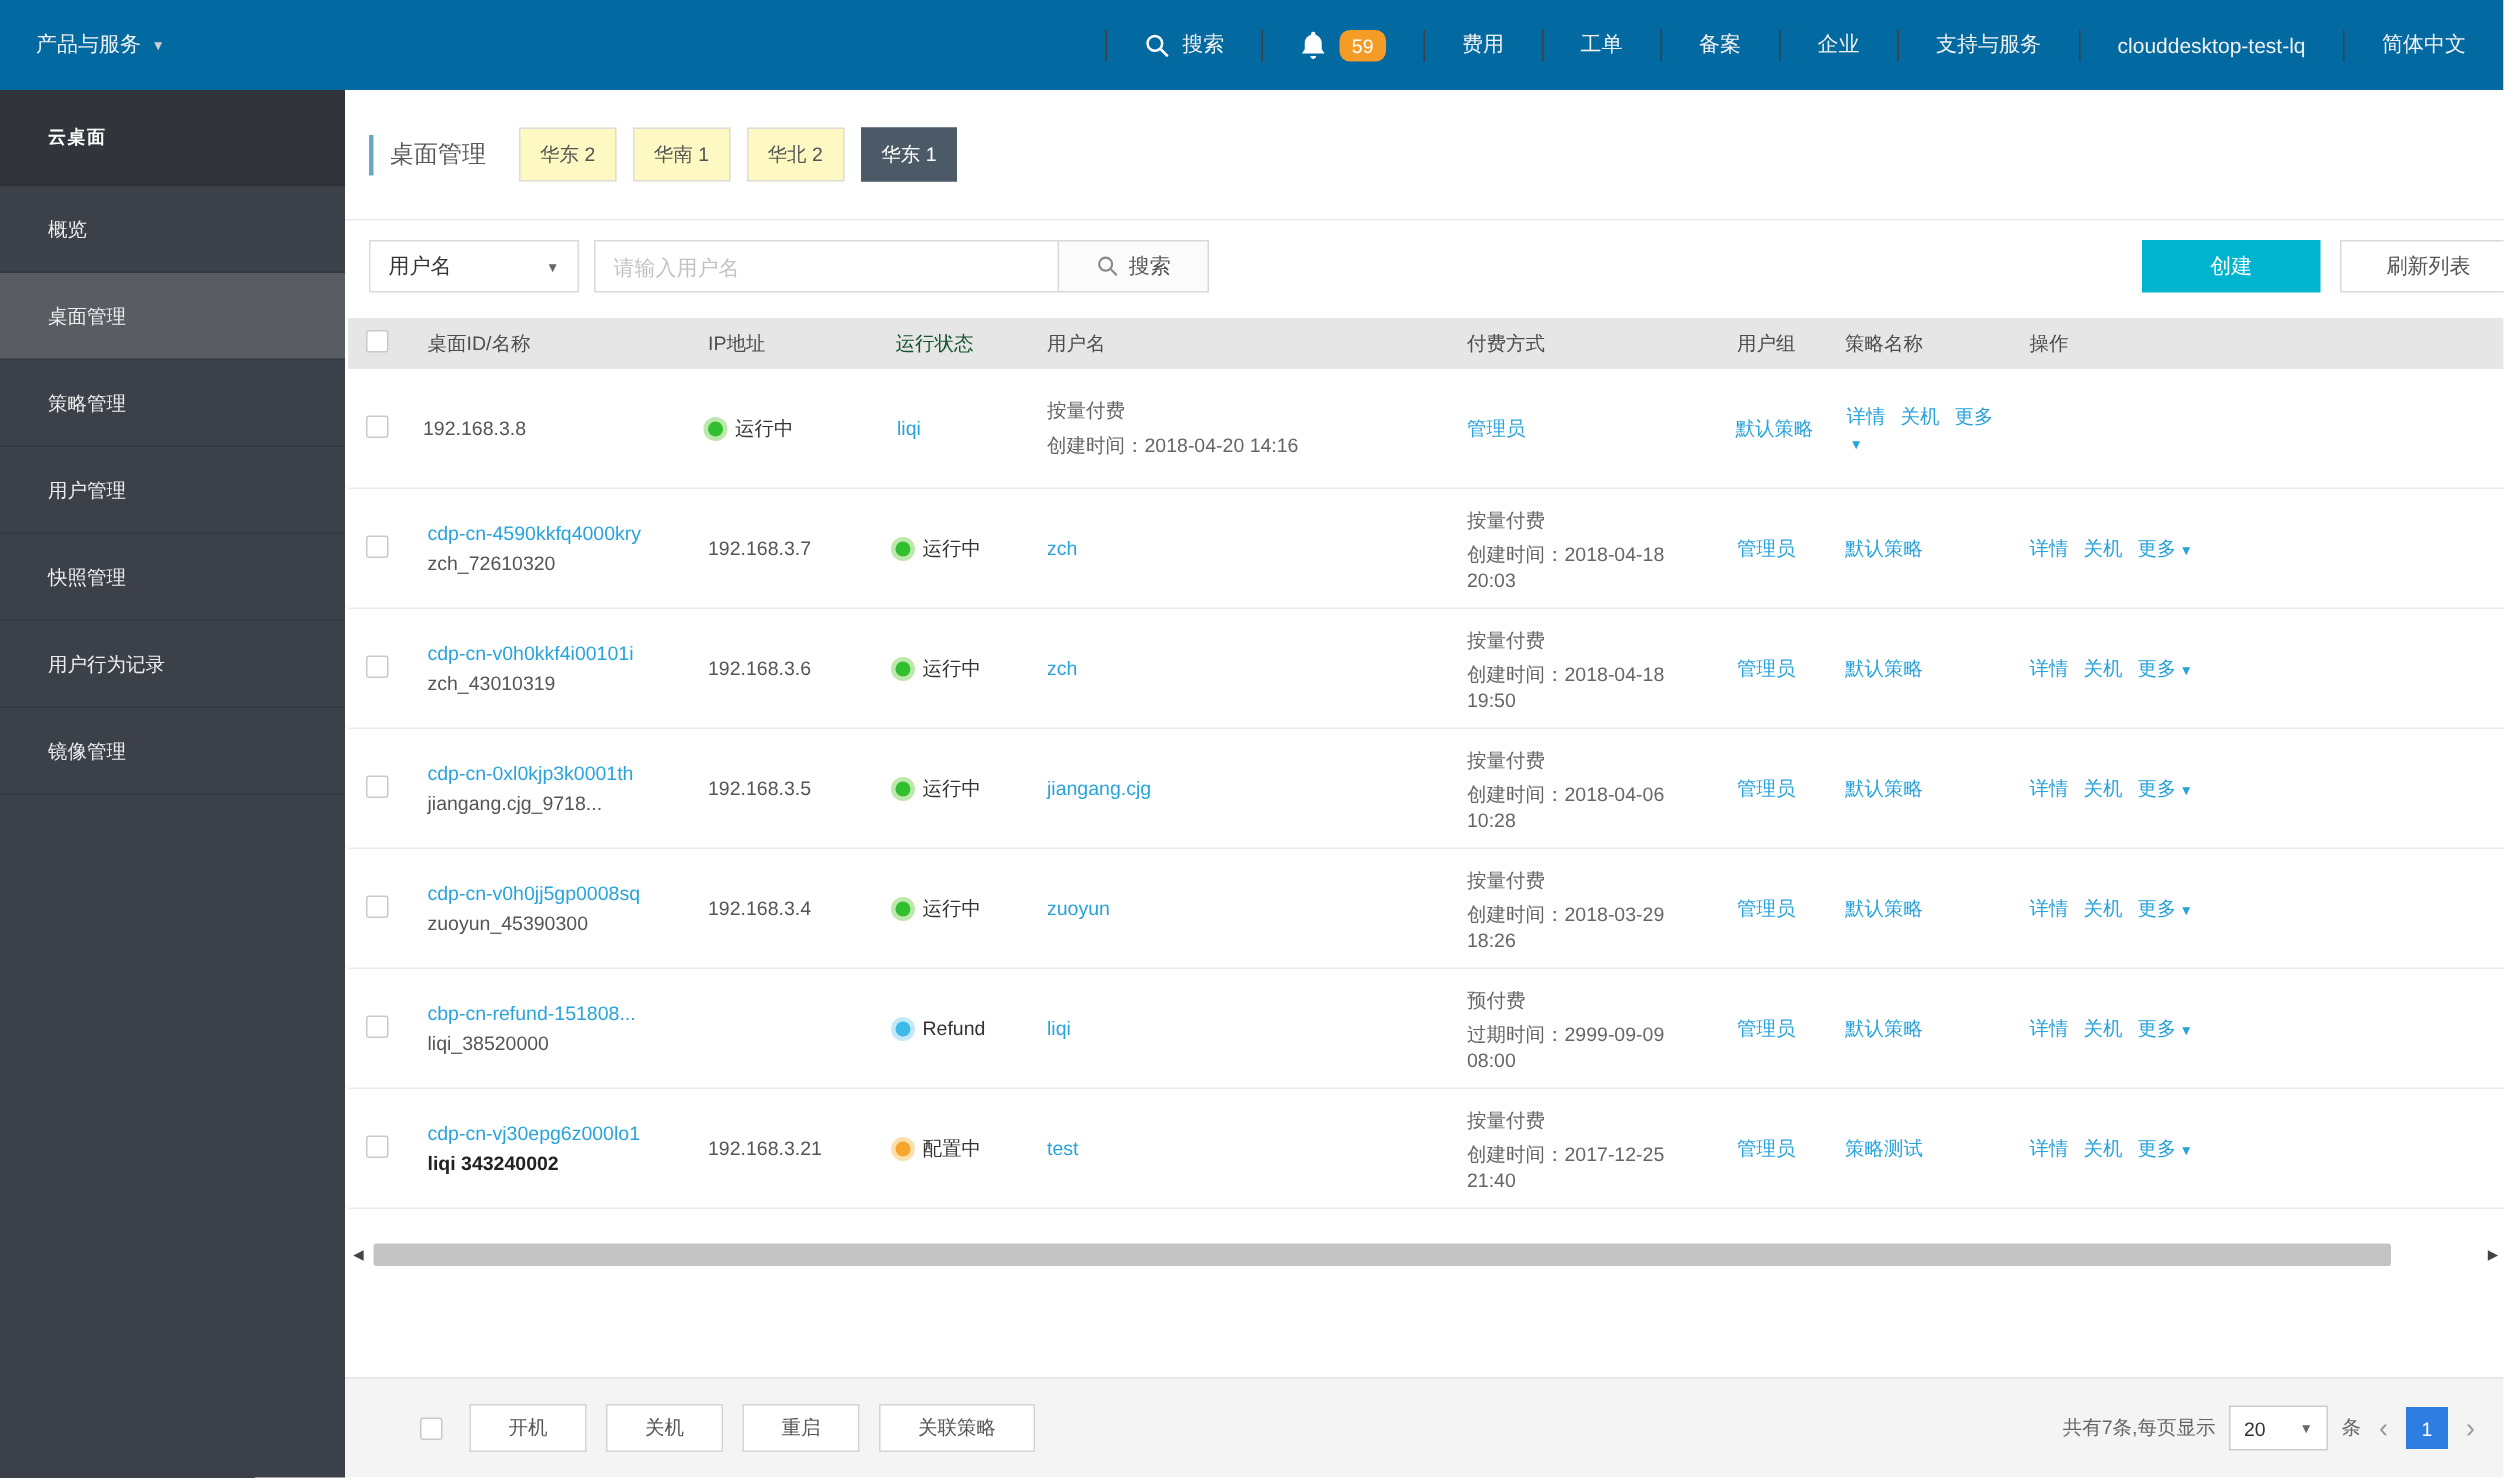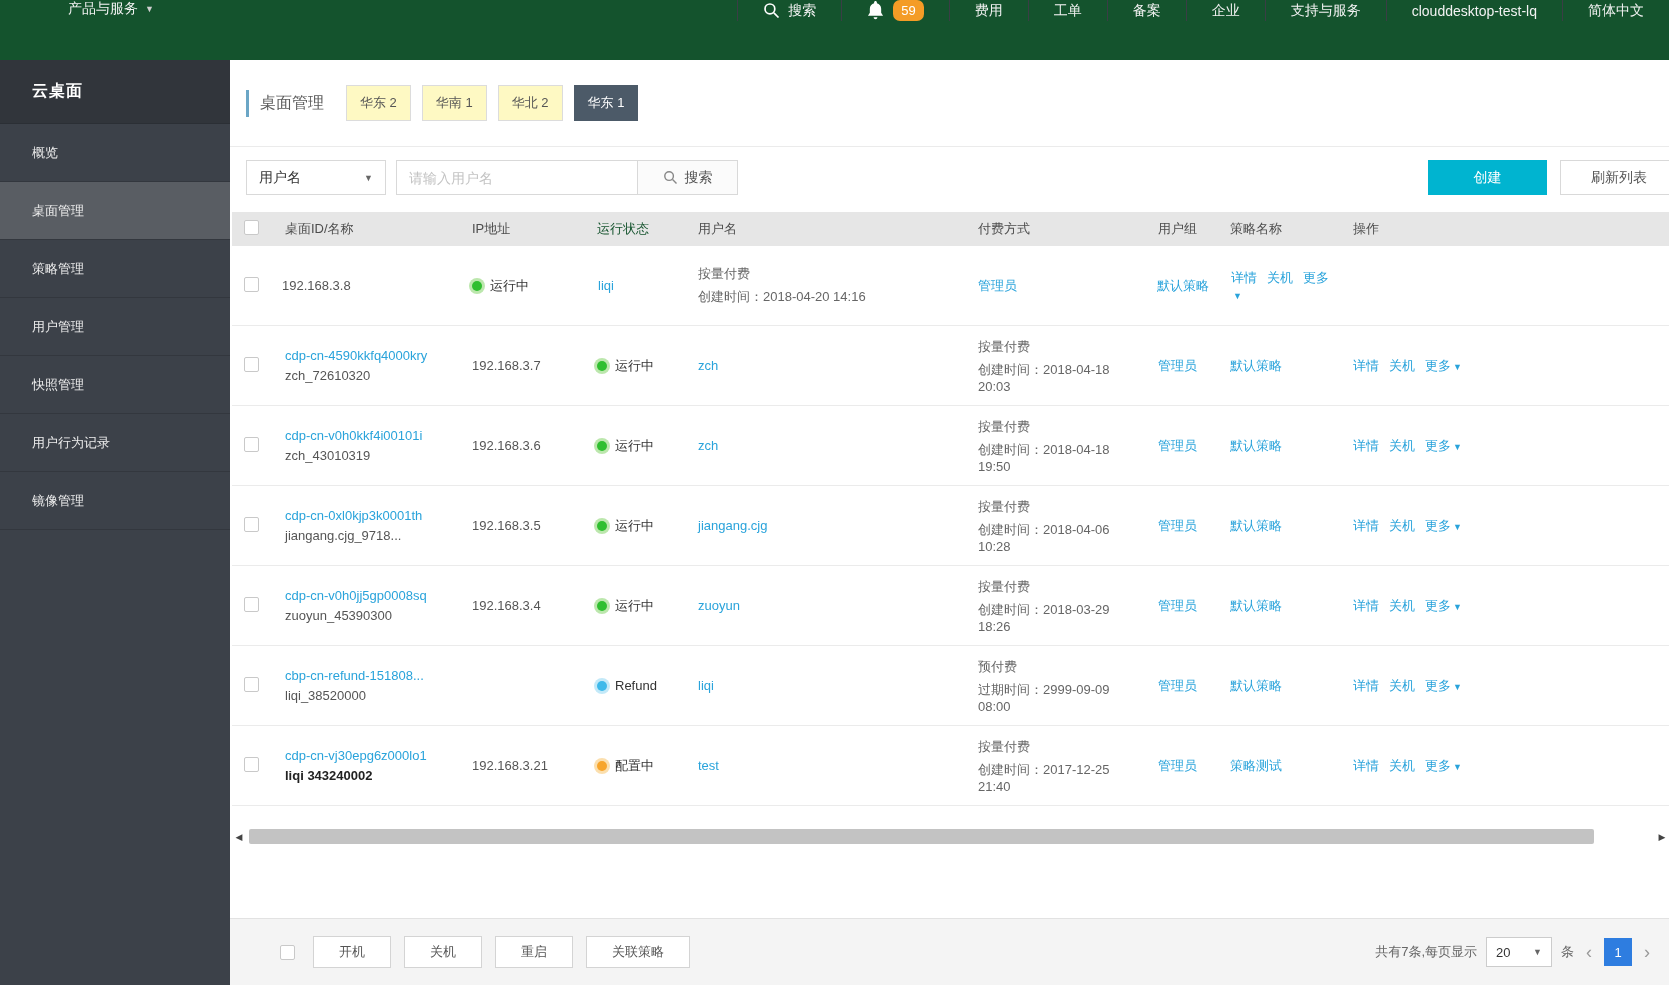--- a/index.html
+++ b/index.html
@@ -1,49 +1,49 @@
 <!DOCTYPE html>
 <html><head>
 <meta charset="utf-8">
 <style>
   * { margin:0; padding:0; box-sizing:border-box; }
   html,body { width:1669px; height:985px; overflow:hidden; background:#fff;
     font-family:"Liberation Sans","DejaVu Sans",sans-serif; }
 
   
-  .topbar { height:60px; background:#14532d; display:flex; align-items:flex-start; color:#f2f2f2; font-size:14px;padding-left:44px; }
+  .topbar { height:60px; background:#0369a1; display:flex; align-items:center; color:#f2f2f2; font-size:14px; }
   .tb-left { display:flex; align-items:center; gap:7px; padding:0 24px; cursor:pointer; }
   .tb-caret { font-size:9px; color:#cfcfcf; }
   .tb-right { margin-left:auto; display:flex; align-items:stretch; }
   .tb-item { display:flex; align-items:center; padding:0 25px; border-left:1px solid #3a3e45; cursor:pointer; white-space:nowrap; }
   .tb-search { gap:8px; }
   .badge { background:#f49c26; color:#fff; border-radius:7px; padding:3px 8px; font-size:13px; margin-left:9px; }
 
   
   .sidebar { position:absolute; top:60px; left:0; bottom:0; width:230px; background:#3c4149; }
-  .sb-title { height:64px; background:#31353b; color:#fff; font-size:16px; font-weight:bold;
+  .sb-title { height:64px; background:#31353b; color:#fff; font-size:12px; font-weight:bold;
     display:flex; align-items:center; padding-left:32px; border-bottom:1px solid #2b2f35; letter-spacing:1px; }
   .sb-item { height:58px; display:flex; align-items:center; padding-left:32px; color:#ededed;
     font-size:13px; border-bottom:1px solid #33373e; cursor:pointer; }
   .sb-item.active { background:#595d63; }
 
   
   .main { position:absolute; top:60px; left:230px; right:0; bottom:0; background:#fff; overflow:hidden; }
 
   .page-head { height:87px; border-bottom:1px solid #ebebeb; display:flex; align-items:center; padding-left:16px; }
   .page-title { font-size:16px; font-weight:400; color:#5a5a5a; border-left:3px solid #6ba6c6; padding:3px 0 3px 11px; }
   .tabs { display:flex; gap:11px; margin-left:22px; }
   .tab { padding:8px 13px; font-size:13px; background:#fef9c3; border:1px solid #dcdcdc; color:#555; cursor:pointer; }
   .tab.active { background:#4c5a68; border-color:#4c5a68; color:#fff; }
 
   .toolbar { margin:13px 0 0 16px; display:flex; align-items:center; height:35px; }
   .filter-select { width:140px; height:35px; border:1px solid #d9d9d9; background:#fff; display:flex;
     align-items:center; justify-content:space-between; padding:0 12px; font-size:14px; color:#333; cursor:pointer; }
   .fs-caret { font-size:9px; color:#666; }
-  .search-input { margin-left:10px; width:242px; height:35px; border:1px solid #d9d9d9; padding:0 12px;
+  .search-input { margin-left:10px; width:310px; height:35px; border:1px solid #d9d9d9; padding:0 12px;
     font-size:14px; color:#333; outline:none; }
   .search-input::placeholder { color:#c3c3c3; }
   .search-btn { height:35px; width:100px; border:1px solid #d9d9d9; border-left:none; background:#fbfbfb;
     display:flex; align-items:center; justify-content:center; gap:7px; font-size:14px; color:#555; cursor:pointer; }
   .create-btn { margin-left:auto; width:119px; height:35px; background:#00b4d0; border:none; color:#fff;
     font-size:14px; cursor:pointer; }
   .refresh-btn { margin-left:13px; margin-right:-9px; width:118px; height:35px; background:#fff;
     border:1px solid #d9d9d9; color:#555; font-size:14px; cursor:pointer; }
 
   

